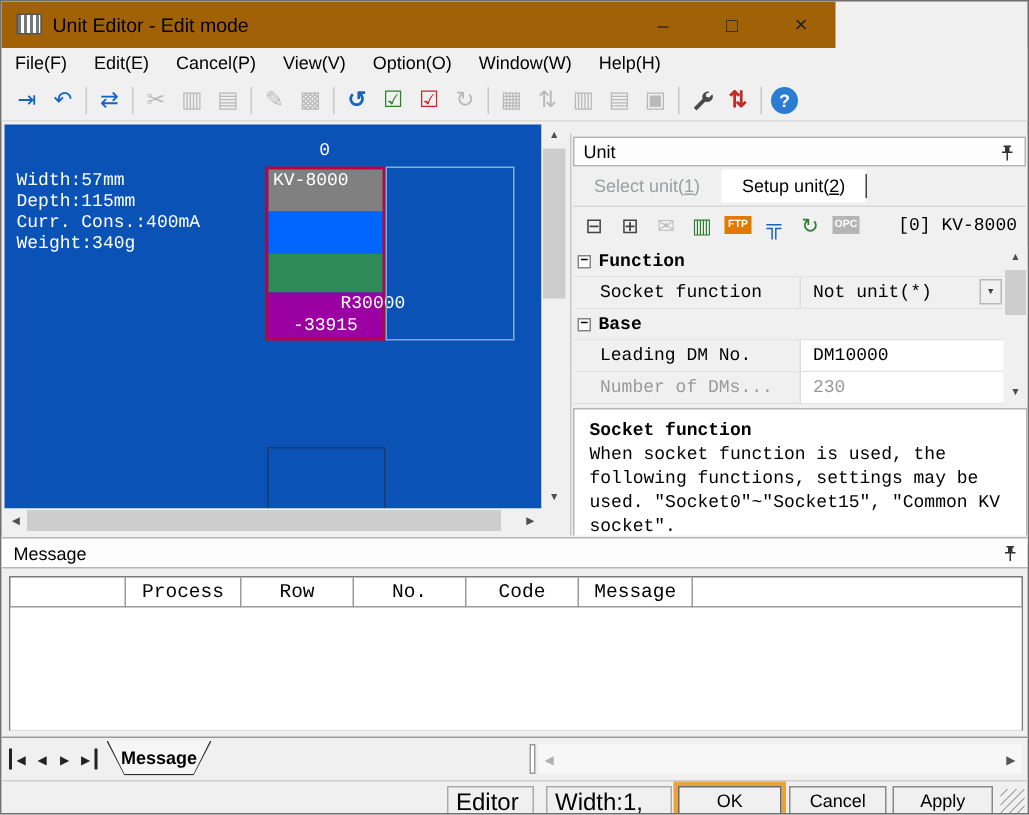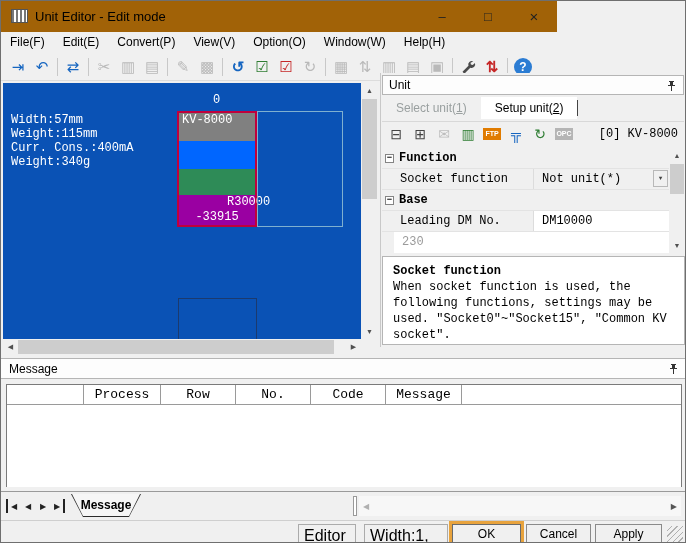--- a/index.html
+++ b/index.html
@@ -34,21 +34,21 @@
   .canvas { left:2px; top:82px; width:358px; height:256px; overflow:hidden; }
   .info-line { color:#fff; font-size:12px; line-height:14px; }
   .seg-text { color:#fff; font-size:12px; }
 
   
   .sb { background:#f0f0f0; }
   .sb-btn { display:flex; align-items:center; justify-content:center; font-size:7px; color:#505050; }
   .sb-thumb { background:#cdcdcd; }
 
   
-  .rpanel { left:379px; top:72px; width:305px; height:274px; background:#f0f0f0; border-left:1px solid #c8c8c8; }
+  .rpanel { left:379px; top:88px; width:305px; height:274px; background:#f0f0f0; border-left:1px solid #c8c8c8; }
   .pane-caption { background:#fdfdfd; border:1px solid #b5b5b5; display:flex; align-items:center; }
   .tab { display:flex; align-items:center; padding:0 14px; height:22px; }
   .tab.inactive { color:#9aa0a0; }
   .tab.active { background:#fff; }
   .rp-icon { width:24px; height:20px; display:flex; align-items:center; justify-content:center; font-size:14px; }
 
   
   .grid { background:#fff; border-bottom:1px solid #9a9a9a; font-size:12px; }
   .grow { display:flex; height:21px; border-bottom:1px solid #e3e3e3; }
   .ghead { background:#f0f0f0; font-weight:bold; align-items:center; }
@@ -99,21 +99,21 @@
     <div class="abs app-icon"></div>
     <div class="abs title-text">Unit Editor - Edit mode</div>
     <div class="abs winbtn" style="right:92px;">–</div>
     <div class="abs winbtn" style="right:46px;">□</div>
     <div class="abs winbtn" style="right:0; font-size:15px;">×</div>
   </div>
 
   <div class="abs menubar">
     <span class="menu-item">File(F)</span>
     <span class="menu-item">Edit(E)</span>
-    <span class="menu-item">Convert(P)</span>
+    <span class="menu-item">Cancel(P)</span>
     <span class="menu-item">View(V)</span>
     <span class="menu-item">Option(O)</span>
     <span class="menu-item">Window(W)</span>
     <span class="menu-item">Help(H)</span>
   </div>
 
   <div class="abs toolbar">
     <span class="tbi" style="color: rgb(21, 101, 192);">⇥</span>
     <span class="tbi" style="color: rgb(21, 101, 192);">↶</span>
     <span class="tbsep"></span>
@@ -145,21 +145,21 @@
     <span class="tbi" style="font-weight: bold; color: rgb(198, 40, 40);">⇅</span>
     <span class="tbsep"></span>
     <span class="tbi">
       <span class="chip" style="background: rgb(43, 124, 211);">?</span>
     </span>
   </div>
 
   <div class="abs canvas mono" style="background: rgb(10, 82, 181);">
     <div class="abs" style="left:8px; top:30px;">
       <div class="info-line">Width:57mm</div>
-      <div class="info-line">Weight:115mm</div>
+      <div class="info-line">Depth:115mm</div>
       <div class="info-line">Curr. Cons.:400mA</div>
       <div class="info-line">Weight:340g</div>
     </div>
     <div class="abs seg-text" style="left:174px; top:10px; width:79px; text-align:center;">0</div>
 
     <div class="abs" style="left: 174px; top: 28px; width: 80px; height: 116px; border: 2px solid rgb(192, 0, 60);">
       <div style="height: 28px; background: rgb(128, 128, 128);">
         <span class="seg-text" style="padding-left:3px;">KV-8000</span>
       </div>
       <div style="height: 28px; background: rgb(0, 102, 255);"></div>
@@ -242,20 +242,21 @@
         <span class="boxminus">−</span>
         <span>Base</span>
       </div>
       <div class="grow">
         <div class="gutter"></div>
         <div class="glabel">Leading DM No.</div>
         <div class="gvalue" style="background:#fff;">DM10000</div>
       </div>
       <div class="grow" style="border-bottom:none;">
         <div class="gutter"></div>
+        <div class="glabel dim">Number of DMs...</div>
         <div class="gvalue dim" style="background:#fff;">230</div>
       </div>
     </div>
 
     <div class="abs sb" style="left:288px; top:75px; width:16px; height:105px;">
       <div class="sb-btn" style="height:15px;">▲</div>
       <div class="sb-thumb" style="margin:1px 1px; height:30px;"></div>
       <div class="abs sb-btn" style="bottom:0; width:100%; height:15px;">▼</div>
     </div>
 

